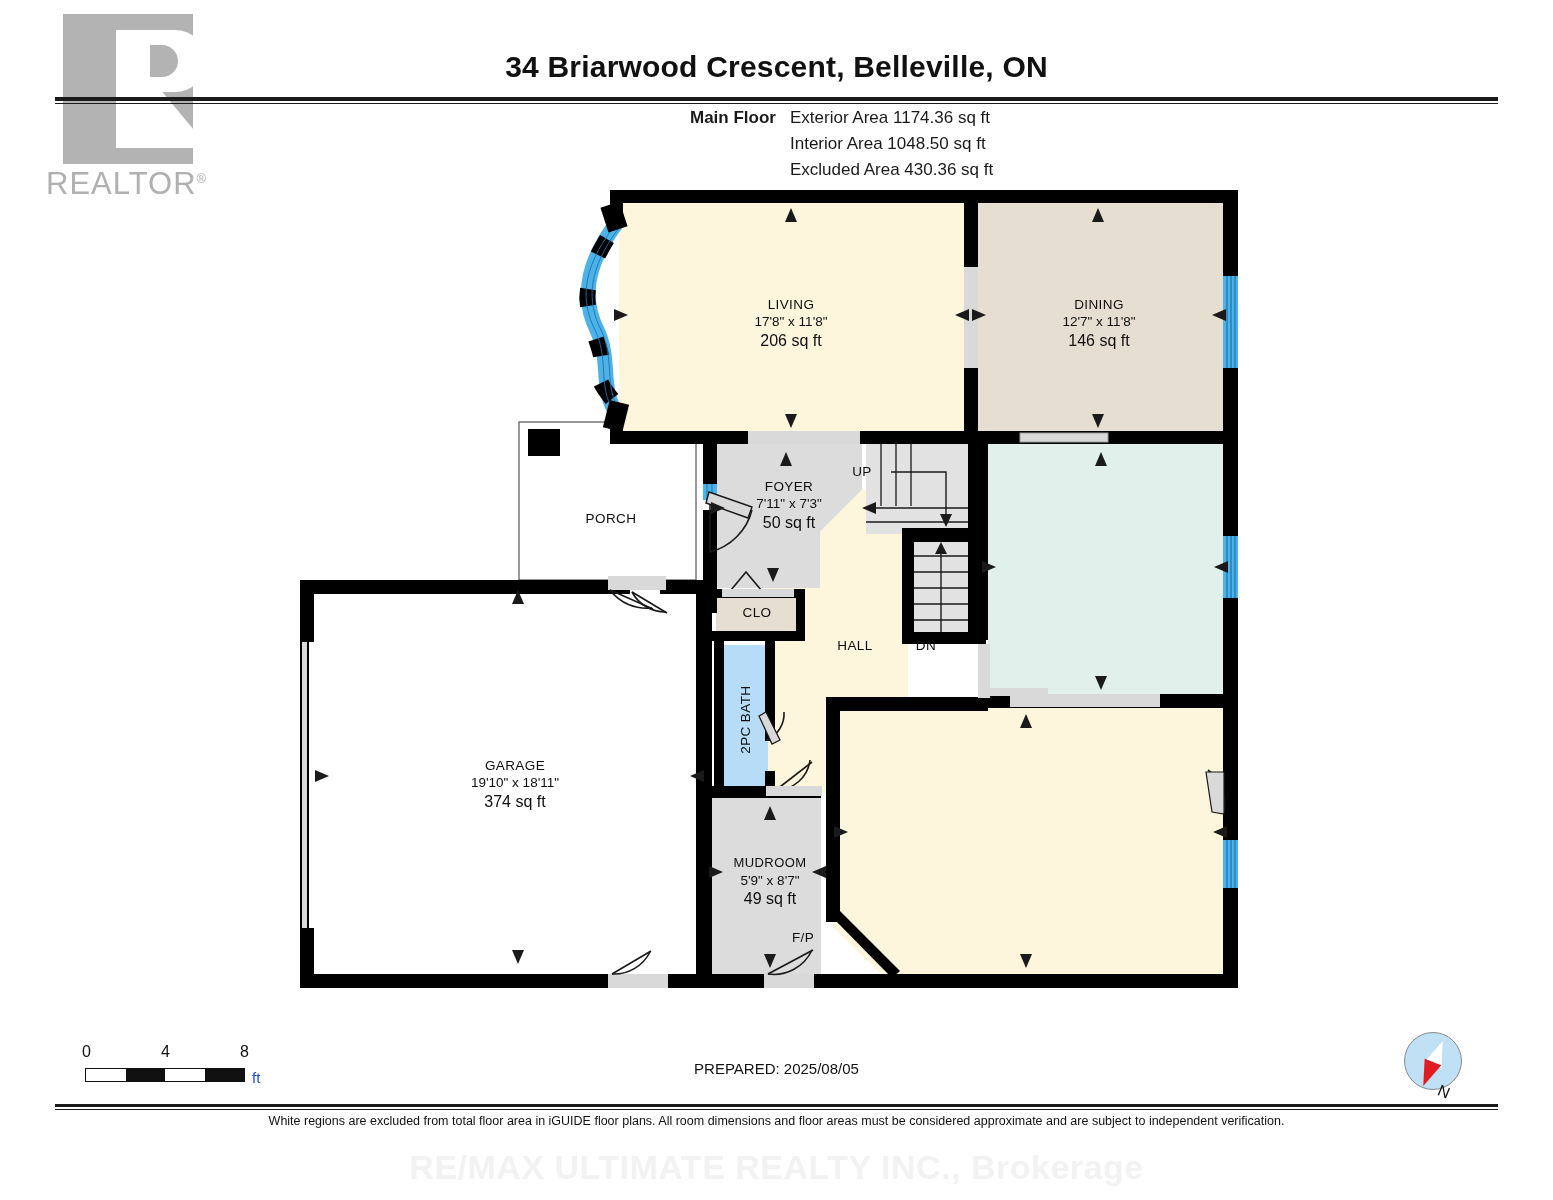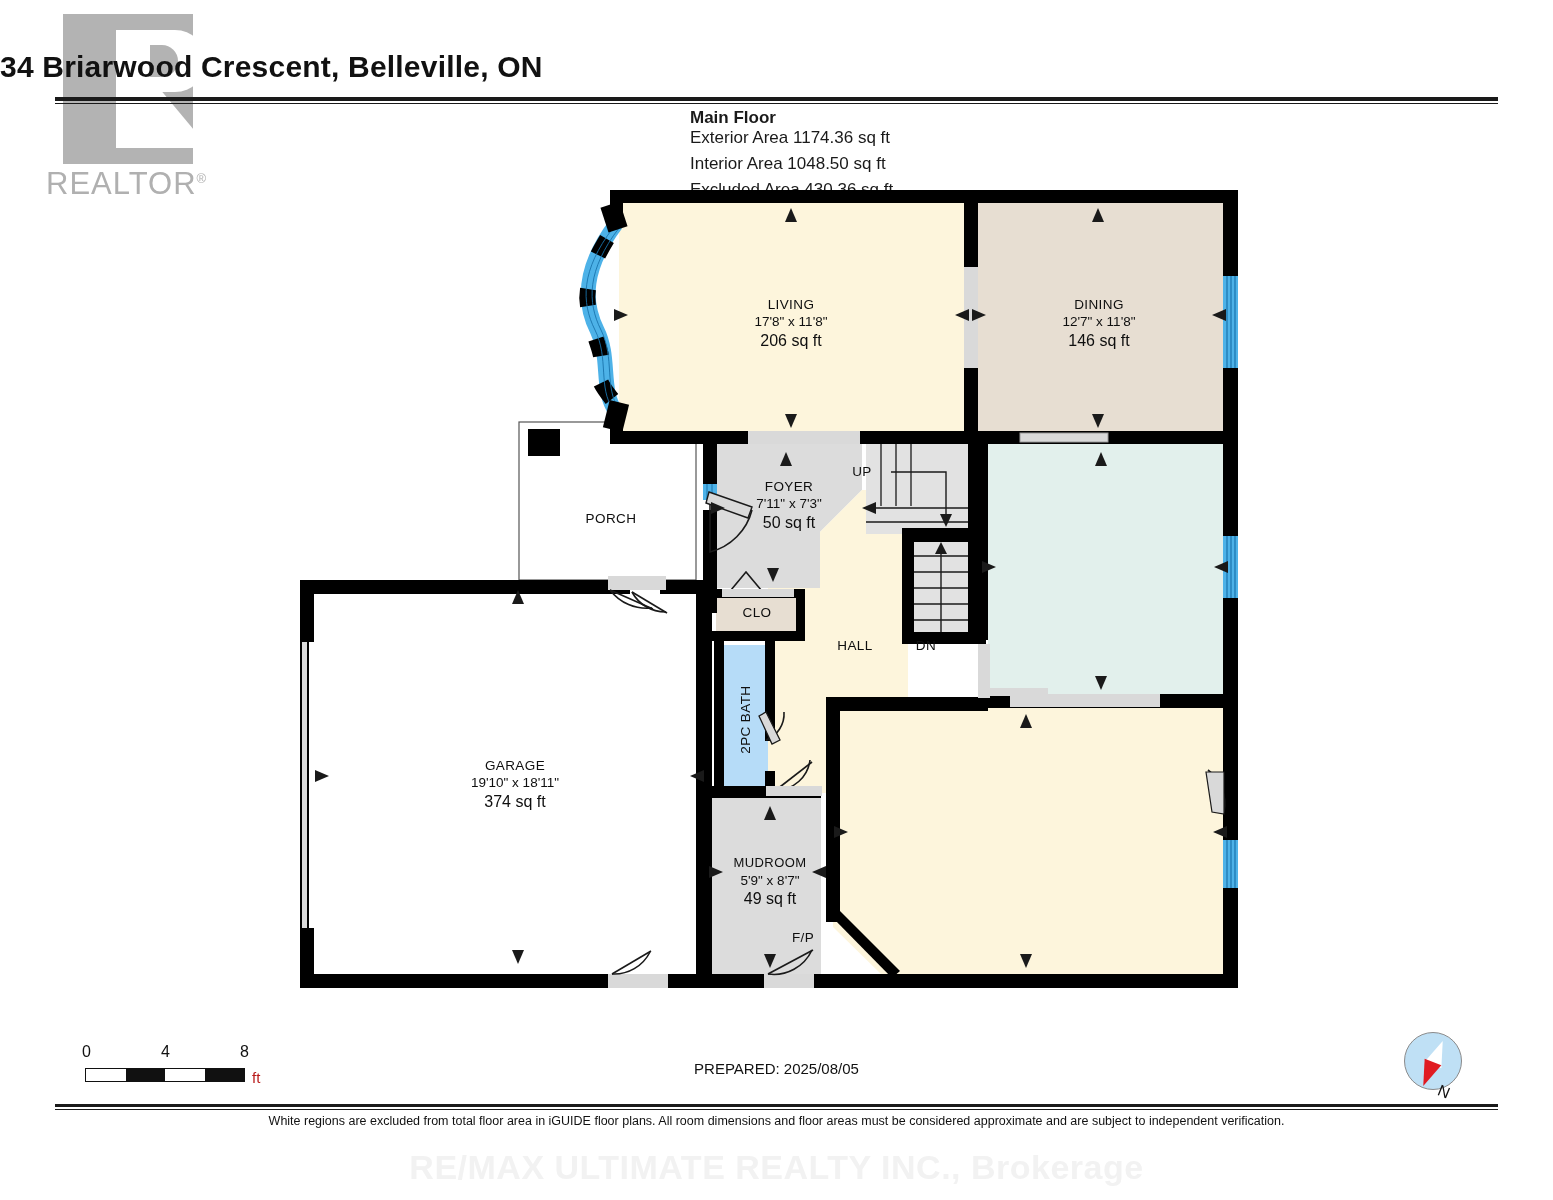--- a/index.html
+++ b/index.html
@@ -20,27 +20,27 @@
                 border-radius: 0 31px 31px 0; }
   .r-bowl-in { position: absolute; left: 87px; top: 31px; width: 28px; height: 32px; background: #b3b3b3;
                border-radius: 0 16px 16px 0; }
   .r-leg { position: absolute; left: 86px; top: 62px; width: 60px; height: 72px; background: #fff;
            clip-path: polygon(0 0, 100% 100%, 0 100%); }
   .realtor-word { position: absolute; left: 8px; top: 152px; font-size: 31px; letter-spacing: 1px;
                   color: #b0b0b0; font-family: "Liberation Sans", sans-serif; }
   .realtor-word sup { font-size: 13px; vertical-align: super; }
 
   
-  .title { position: absolute; left: 0; top: 50px; width: 1553px; 
+  .title { position: absolute; left: 0; top: 50px; width: 1553px; text-align: center;
            font-size: 30px; font-weight: bold; color: #111; letter-spacing: .2px; }
   .hrule { position: absolute; left: 55px; top: 97px; width: 1443px; height: 4px; background: #1a1a1a; }
   .hrule2 { position: absolute; left: 55px; top: 103px; width: 1443px; height: 1px; background: #1a1a1a; }
 
   .floorinfo { position: absolute; left: 690px; top: 108px; font-size: 17px; color: #1a1a1a; }
-  .floorinfo .fi-row { display: flex; margin-bottom: 6px; flex-direction: column; }
+  .floorinfo .fi-row { display: flex; margin-bottom: 6px; }
   .floorinfo .fi-label { width: 100px; font-weight: bold; }
   .floorinfo .fi-val { }
 
   
   #plan { position: absolute; left: 0; top: 0; width: 1553px; height: 1030px; }
 
   
   .rlabel { position: absolute; text-align: center; color: #0f0f0f;
             font-family: "Liberation Sans", sans-serif; line-height: 1.28; white-space: nowrap; }
   .rlabel .rn { font-size: 13.5px; letter-spacing: .4px; }
@@ -50,21 +50,21 @@
   .vert { transform: rotate(-90deg); transform-origin: center center; }
 
   
   .scalebar { position: absolute; left: 85px; top: 1068px; width: 160px; height: 14px;
               border: 1px solid #111; display: flex; }
   .scalebar div { flex: 1 1 25%; }
   .sb-b { background: #111; }
   .sb-w { background: #fff; }
   .scale-ticks { position: absolute; left: 70px; top: 1043px; width: 200px; height: 20px; }
   .scale-ticks span { position: absolute; font-size: 16px; color: #111; }
-  .scale-unit { position: absolute; left: 252px; top: 1069px; font-size: 15px; color: #b91c1c; }
+  .scale-unit { position: absolute; left: 252px; top: 1069px; font-size: 15px; color: #1d4ed8; }
 
   .prepared { position: absolute; left: 0; top: 1060px; width: 1553px; text-align: center;
               font-size: 15px; color: #111; }
 
   
   .compass { position: absolute; left: 1404px; top: 1032px; width: 58px; height: 58px;
              border-radius: 50%; background: #bfe0f5; border: 1.5px solid #8a8a8a; }
   .needle-w { position: absolute; left: 50%; top: 6px; width: 0; height: 0;
               border-left: 9px solid transparent; border-right: 9px solid transparent;
               border-bottom: 26px solid #ffffff; transform: translateX(-50%) rotate(22deg);

